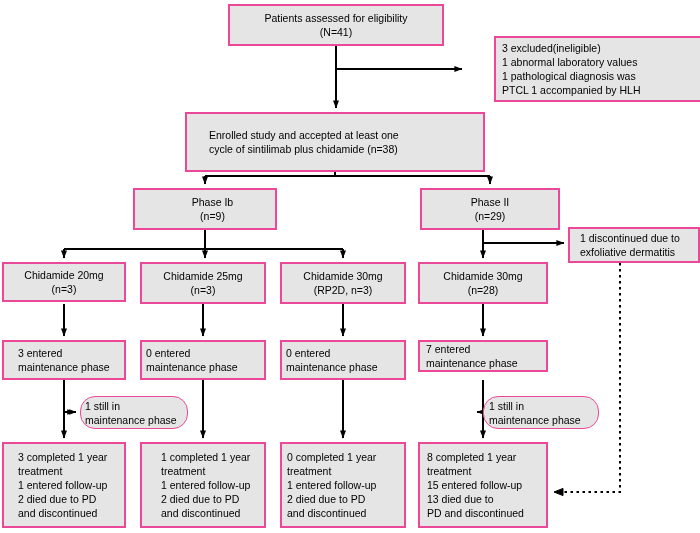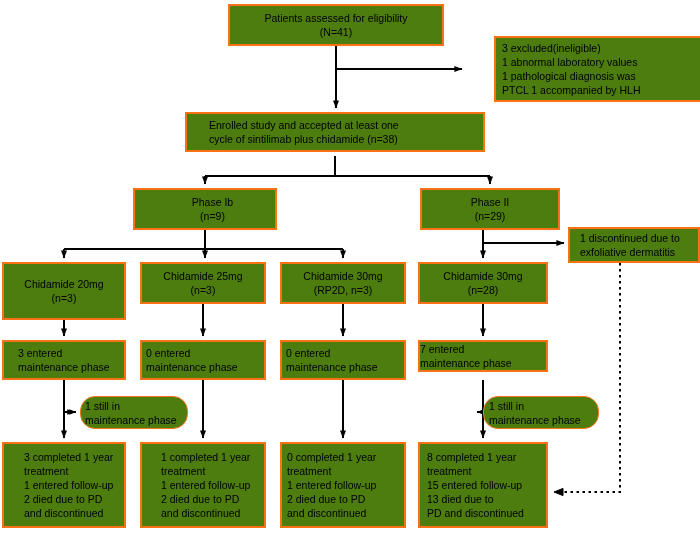--- a/index.html
+++ b/index.html
@@ -11,22 +11,22 @@
     position: relative;
     width: 700px;
     height: 533px;
     background: #ffffff;
     font-family: "Liberation Sans", sans-serif;
     overflow: hidden;
   }
   .node {
     position: absolute;
     box-sizing: border-box;
-    border: 2px solid #f97316;
-    background: #4d7c0f;
+    border: 2px solid #ec4899;
+    background: #e5e5e5;
     color: #000000;
     font-size: 10.5px;
     line-height: 14px;
     z-index: 5;
   }
   .node .txt {
     display: block;
     white-space: pre-line;
   }
   .node.center .txt {
@@ -145,41 +145,41 @@
 (N=41)</span>
   </div>
 
   <div class="node left" style="left:466px; top:36px; width:229px; height:66px; display:flex; align-items:center; padding-left:6px;margin-left:28px;">
     <span class="txt">3 excluded(ineligible)
     1 abnormal laboratory values
     1 pathological diagnosis was
     PTCL 1 accompanied by HLH</span>
   </div>
 
-  <div class="node left" style="left:185px; top:112px; width:300px; height:40px; display:flex; align-items:center; padding-left:22px;">
+  <div class="node left" style="left:185px; top:112px; width:300px; height:60px; display:flex; align-items:center; padding-left:22px;">
     <span class="txt">Enrolled study and accepted at least one
 cycle of sintilimab plus chidamide (n=38)</span>
   </div>
 
   <div class="node center" style="left:133px; top:188px; width:144px; height:42px; display:flex; align-items:center; justify-content:center;padding-left:15px;">
     <span class="txt">Phase Ib
 (n=9)</span>
   </div>
 
   <div class="node center" style="left:420px; top:188px; width:140px; height:42px; display:flex; align-items:center; justify-content:center;">
     <span class="txt">Phase II
 (n=29)</span>
   </div>
 
   <div class="node left" style="left:568px; top:227px; width:132px; height:36px; display:flex; align-items:center; padding-left:10px;">
     <span class="txt">1 discontinued due to
 exfoliative dermatitis</span>
   </div>
 
-  <div class="node center" style="left:2px; top:262px; width:124px; height:58px; display:flex; align-items:center; justify-content:center;">
+  <div class="node center" style="left:2px; top:262px; width:124px; height:40px; display:flex; align-items:center; justify-content:center;">
     <span class="txt">Chidamide 20mg
 (n=3)</span>
   </div>
 
   <div class="node center" style="left:140px; top:262px; width:126px; height:42px; display:flex; align-items:center; justify-content:center;">
     <span class="txt">Chidamide 25mg
 (n=3)</span>
   </div>
 
   <div class="node center" style="left:280px; top:262px; width:126px; height:42px; display:flex; align-items:center; justify-content:center;">
@@ -200,36 +200,36 @@
   <div class="node left" style="left:140px; top:340px; width:126px; height:40px; display:flex; align-items:center; padding-left:4px;">
     <span class="txt">0  entered
 maintenance phase</span>
   </div>
 
   <div class="node left" style="left:280px; top:340px; width:126px; height:40px; display:flex; align-items:center; padding-left:4px;">
     <span class="txt">0  entered
 maintenance phase</span>
   </div>
 
-  <div class="node left" style="left:418px; top:340px; width:130px; height:32px; display:flex; align-items:center; ">
+  <div class="node left" style="left:418px; top:340px; width:130px; height:32px; display:flex; align-items:center; padding-left:6px;">
     <span class="txt">7  entered
 maintenance phase</span>
   </div>
 
   <div class="node left thin" style="left:80px; top:396px; width:108px; height:33px; display:flex; align-items:center; padding-left:4px;">
     <span class="txt">1 still in
 maintenance phase</span>
   </div>
 
   <div class="node left thin" style="left:483px; top:396px; width:116px; height:33px; display:flex; align-items:center; padding-left:5px;">
     <span class="txt">1 still in
 maintenance phase</span>
   </div>
 
-  <div class="node left" style="left:2px; top:442px; width:124px; height:86px; display:flex; align-items:center; padding-left:20px;">
+  <div class="node left" style="left:2px; top:442px; width:124px; height:86px; display:flex; align-items:center; padding-left:14px;">
     <span class="txt">3 completed 1 year
 treatment
 1 entered follow-up
 2 died due to PD
 and discontinued</span>
   </div>
 
   <div class="node left" style="left:140px; top:442px; width:126px; height:86px; display:flex; align-items:center; padding-left:19px;">
     <span class="txt">1 completed 1 year
 treatment

